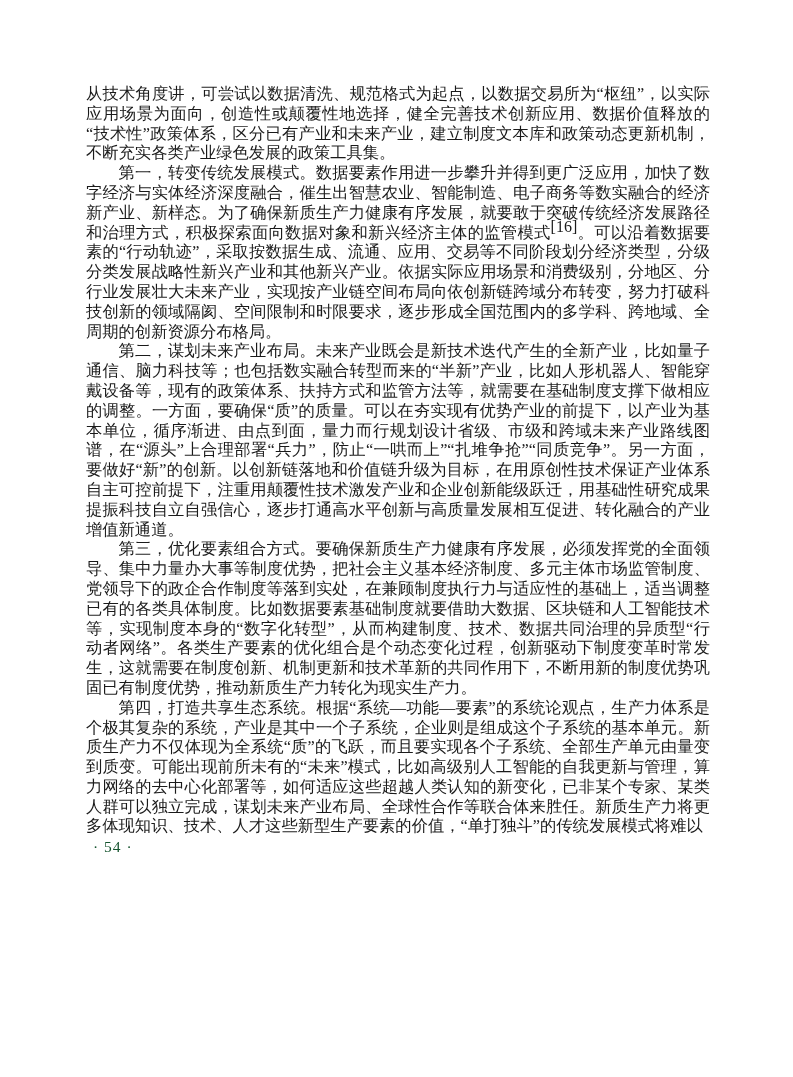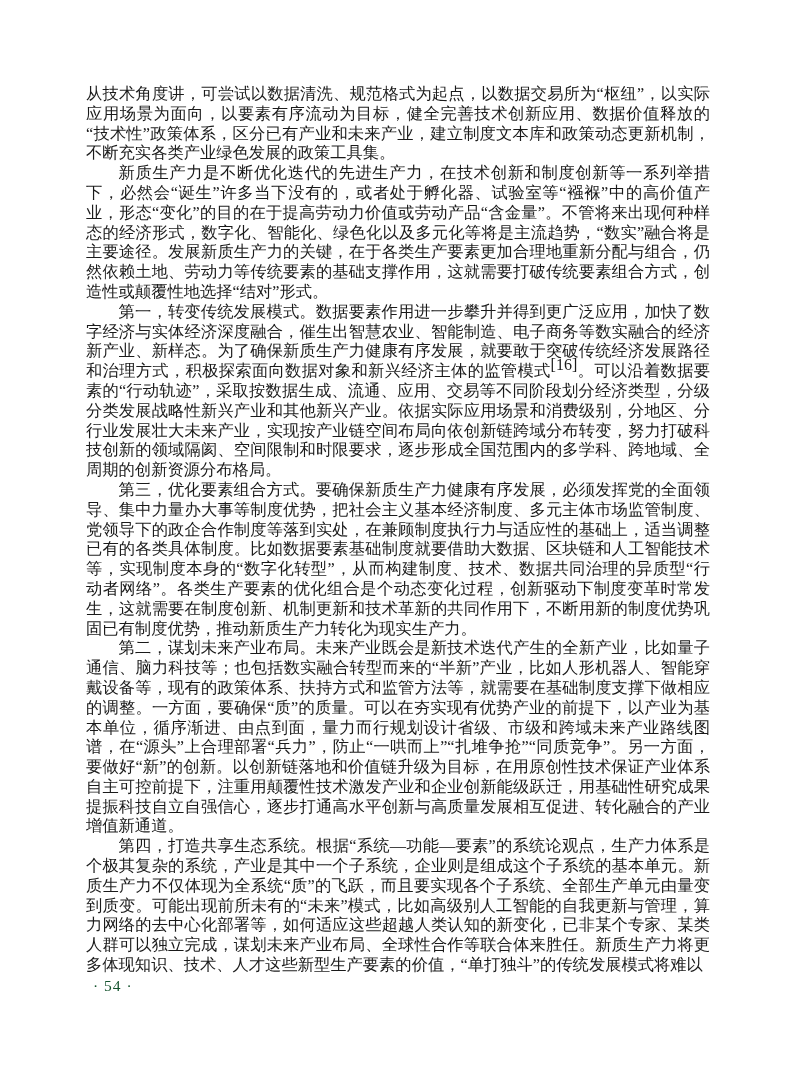--- a/index.html
+++ b/index.html
@@ -48,29 +48,28 @@
     line-height: 19.8px;
     letter-spacing: 1px;
     color: #14532d;
   }
 </style>
 </head>
 <body>
 
 <div class="page">
 
-  <p class="body-text">从技术角度讲，可尝试以数据清洗、规范格式为起点，以数据交易所为“枢纽”，以实际应用场景为面向，以要素有序流动为目标，健全完善技术创新应用、数据价值释放的“技术性”政策体系，区分已有产业和未来产业，建立制度文本库和政策动态更新机制，不断充实各类产业绿色发展的政策工具集。</p>
+  <p class="body-text">从技术角度讲，可尝试以数据清洗、规范格式为起点，以数据交易所为“枢纽”，以实际应用场景为面向，创造性或颠覆性地选择，健全完善技术创新应用、数据价值释放的“技术性”政策体系，区分已有产业和未来产业，建立制度文本库和政策动态更新机制，不断充实各类产业绿色发展的政策工具集。</p>
 
   <p class="body-text indent"></p>
 
-  <p class="body-text indent">新质生产力是不断优化迭代的先进生产力，在技术创新和制度创新等一系列举措下，必然会“诞生”许多当下没有的，或者处于孵化器、试验室等“襁褓”中的高价值产业，形态“变化”的目的在于提高劳动力价值或劳动产品“含金量”。不管将来出现何种样态的经济形式，数字化、智能化、绿色化以及多元化等将是主流趋势，“数实”融合将是主要途径。发展新质生产力的关键，在于各类生产要素更加合理地重新分配与组合，仍然依赖土地、劳动力等传统要素的基础支撑作用，这就需要打破传统要素组合方式，创造性或颠覆性地选择“结对”形式。</p>
 
   <p class="body-text indent"><span>第一，转变传统发展模式。数据要素作用进一步攀升并得到更广泛应用，加快了数字经济与实体经济深度融合，催生出智慧农业、智能制造、电子商务等数实融合的经济新产业、新样态。为了确保新质生产力健康有序发展，就要敢于突破传统经济发展路径和治理方式，积极探索面向数据对象和新兴经济主体的监管模式</span><sup class="fnref">[16]</sup><span>。可以沿着数据要素的“行动轨迹”，采取按数据生成、流通、应用、交易等不同阶段划分经济类型，分级分类发展战略性新兴产业和其他新兴产业。依据实际应用场景和消费级别，分地区、分行业发展壮大未来产业，实现按产业链空间布局向依创新链跨域分布转变，努力打破科技创新的领域隔阂、空间限制和时限要求，逐步形成全国范围内的多学科、跨地域、全周期的创新资源分布格局。</span></p>
 
+  <p class="body-text indent">第二，谋划未来产业布局。未来产业既会是新技术迭代产生的全新产业，比如量子通信、脑力科技等；也包括数实融合转型而来的“半新”产业，比如人形机器人、智能穿戴设备等，现有的政策体系、扶持方式和监管方法等，就需要在基础制度支撑下做相应的调整。一方面，要确保“质”的质量。可以在夯实现有优势产业的前提下，以产业为基本单位，循序渐进、由点到面，量力而行规划设计省级、市级和跨域未来产业路线图谱，在“源头”上合理部署“兵力”，防止“一哄而上”“扎堆争抢”“同质竞争”。另一方面，要做好“新”的创新。以创新链落地和价值链升级为目标，在用原创性技术保证产业体系自主可控前提下，注重用颠覆性技术激发产业和企业创新能级跃迁，用基础性研究成果提振科技自立自强信心，逐步打通高水平创新与高质量发展相互促进、转化融合的产业增值新通道。</p>
+
   <p class="body-text indent">第三，优化要素组合方式。要确保新质生产力健康有序发展，必须发挥党的全面领导、集中力量办大事等制度优势，把社会主义基本经济制度、多元主体市场监管制度、党领导下的政企合作制度等落到实处，在兼顾制度执行力与适应性的基础上，适当调整已有的各类具体制度。比如数据要素基础制度就要借助大数据、区块链和人工智能技术等，实现制度本身的“数字化转型”，从而构建制度、技术、数据共同治理的异质型“行动者网络”。各类生产要素的优化组合是个动态变化过程，创新驱动下制度变革时常发生，这就需要在制度创新、机制更新和技术革新的共同作用下，不断用新的制度优势巩固已有制度优势，推动新质生产力转化为现实生产力。</p>
-
-  <p class="body-text indent">第二，谋划未来产业布局。未来产业既会是新技术迭代产生的全新产业，比如量子通信、脑力科技等；也包括数实融合转型而来的“半新”产业，比如人形机器人、智能穿戴设备等，现有的政策体系、扶持方式和监管方法等，就需要在基础制度支撑下做相应的调整。一方面，要确保“质”的质量。可以在夯实现有优势产业的前提下，以产业为基本单位，循序渐进、由点到面，量力而行规划设计省级、市级和跨域未来产业路线图谱，在“源头”上合理部署“兵力”，防止“一哄而上”“扎堆争抢”“同质竞争”。另一方面，要做好“新”的创新。以创新链落地和价值链升级为目标，在用原创性技术保证产业体系自主可控前提下，注重用颠覆性技术激发产业和企业创新能级跃迁，用基础性研究成果提振科技自立自强信心，逐步打通高水平创新与高质量发展相互促进、转化融合的产业增值新通道。</p>
 
   <p class="body-text indent">第四，打造共享生态系统。根据“系统—功能—要素”的系统论观点，生产力体系是个极其复杂的系统，产业是其中一个子系统，企业则是组成这个子系统的基本单元。新质生产力不仅体现为全系统“质”的飞跃，而且要实现各个子系统、全部生产单元由量变到质变。可能出现前所未有的“未来”模式，比如高级别人工智能的自我更新与管理，算力网络的去中心化部署等，如何适应这些超越人类认知的新变化，已非某个专家、某类人群可以独立完成，谋划未来产业布局、全球性合作等联合体来胜任。新质生产力将更多体现知识、技术、人才这些新型生产要素的价值，“单打独斗”的传统发展模式将难以</p>
 
   <div class="page-number">· 54 ·</div>
 
 </div>
 
 </body></html>

